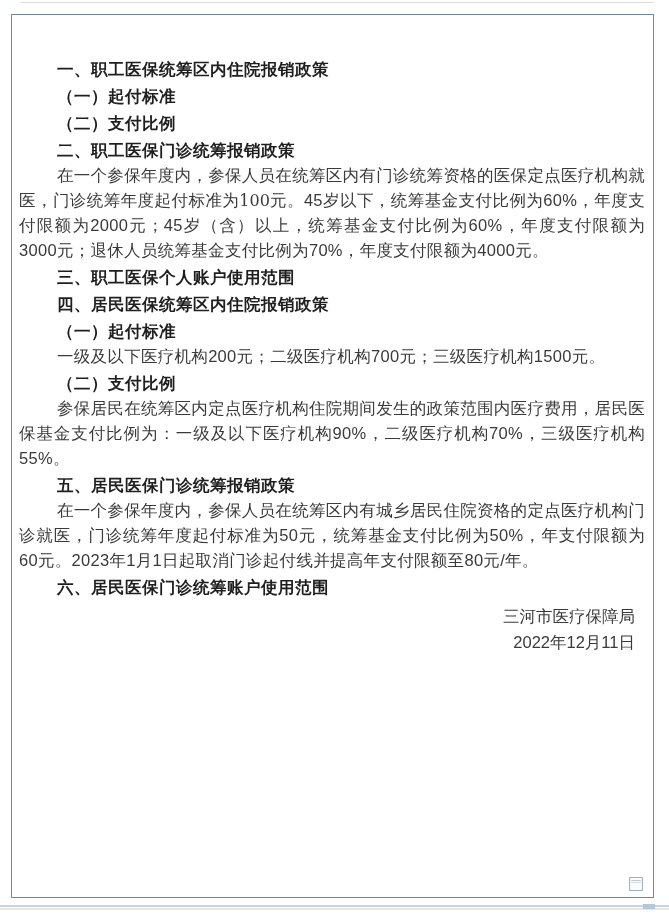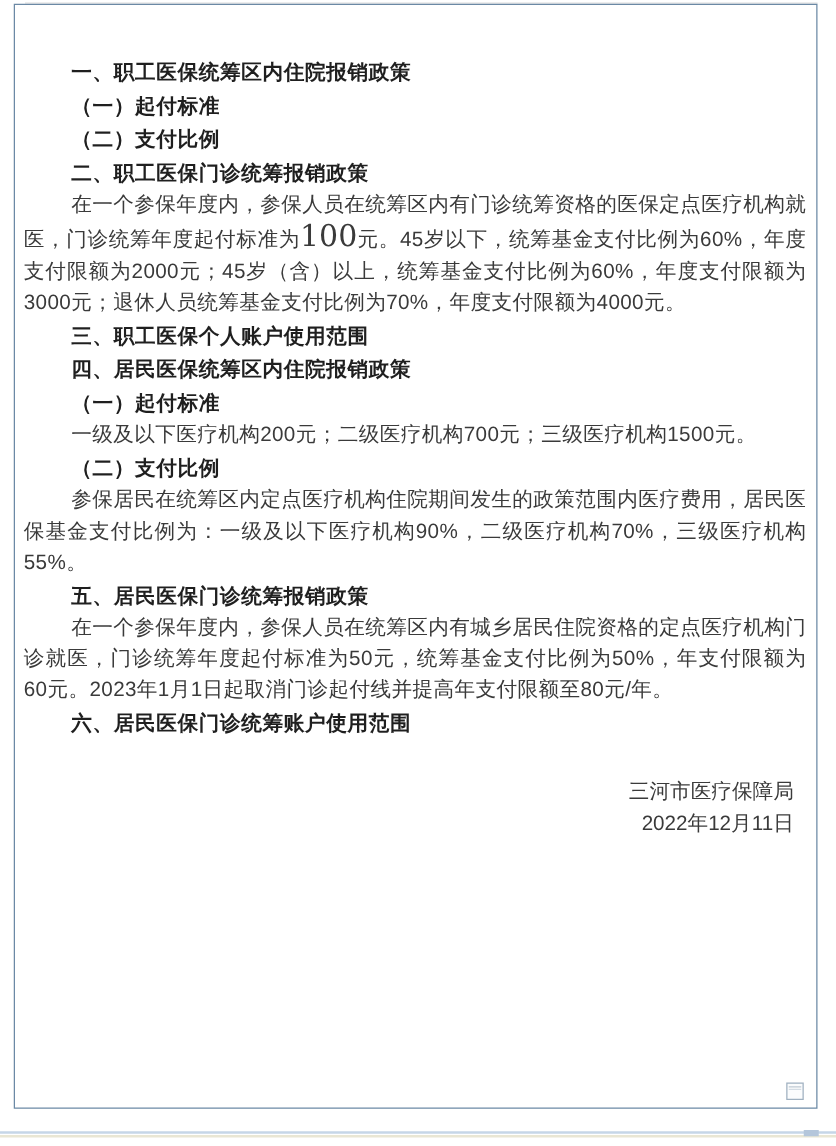--- a/index.html
+++ b/index.html
@@ -8,40 +8,40 @@
     background:#ffffff;
     font-family:"Liberation Sans","DejaVu Sans",sans-serif;
     position:relative;
     overflow:hidden;
   }
   .top-hairline {
     position:absolute; left:20px; top:2px; width:634px; height:1px;
     background:#dcdcdc;
   }
   .doc-frame {
-    position:absolute; left:11px; top:3px; width:643px; height:884px;
+    position:absolute; left:11px; top:14px; width:643px; height:884px;
     border:1px solid #6b89a5;
     background:#ffffff;
     padding:40px 8px 0 7px;
     overflow:hidden;
   }
   .block-heading {
     font-size:16.5px; line-height:25px; font-weight:bold;
     color:#1f1f1f; text-indent:2.3em; margin-top:2px;
     letter-spacing:0.5px;
   }
   .block-paragraph {
     font-size:16.5px; line-height:25px; color:#3a3a3a;
     text-indent:2.3em; text-align:justify; letter-spacing:0.3px;
   }
   .serif-num {
     font-family:"DejaVu Serif","Liberation Serif",serif;
-    font-size:24px; line-height:25px; letter-spacing:0;
+    font-size:16px; line-height:25px; letter-spacing:0;
   }
-  .signature { margin-top:28px; padding-right:10px; text-align:right; }
+  .signature { margin-top:3px; padding-right:10px; text-align:right; }
   .signature div { font-size:16.5px; line-height:26px; color:#3a3a3a; }
   .scroll-corner-button {
     position:absolute; right:10px; bottom:6px; width:14px; height:14px;
     border:1px solid #9fb0c0; background:#fbfcfd;
   }
   .scroll-corner-button::before {
     content:""; display:block; margin:2px 1px 0 1px; height:1px; background:#c0c9d4;
   }
   .scroll-corner-button::after {
     content:""; display:block; margin:1px 1px 0 1px; height:1px; background:#d4dce4;

